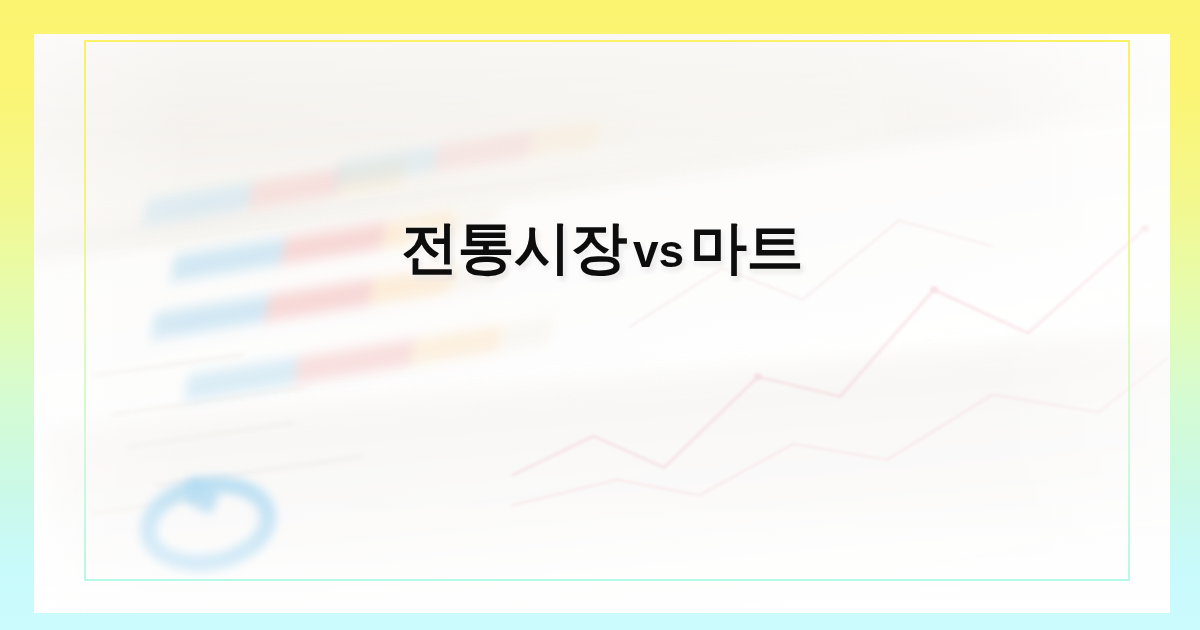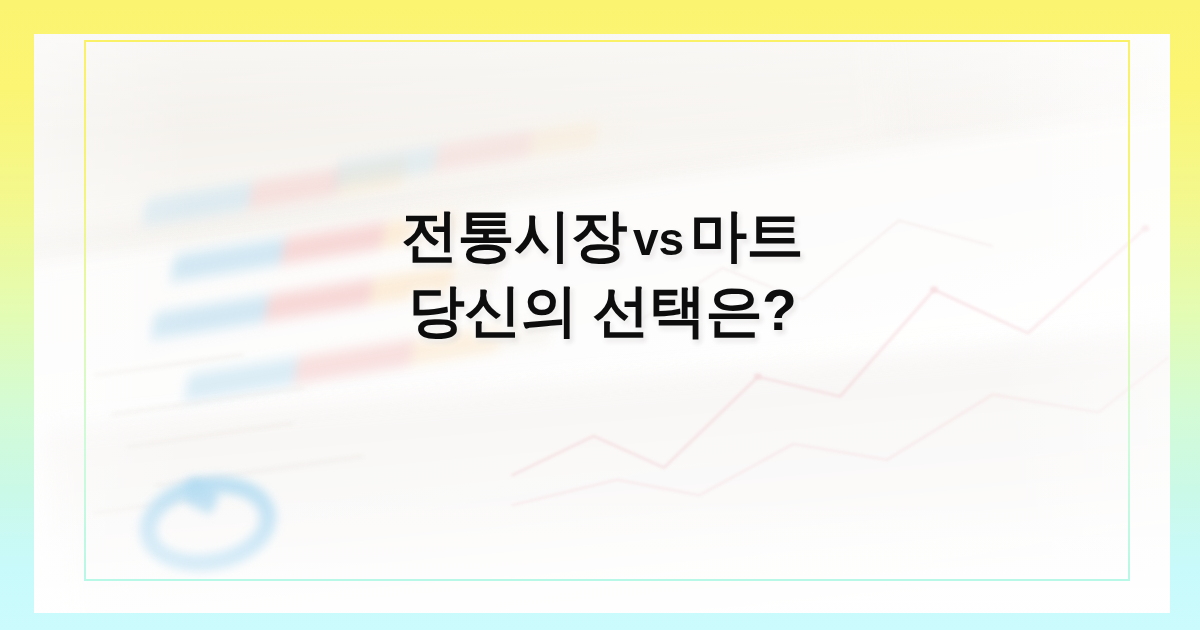--- a/index.html
+++ b/index.html
@@ -178,21 +178,21 @@
         #cdfbdc 76%,
         #b8f8e6 100%) 1;
     pointer-events: none;
   }
 
   
   #headline {
     position: absolute;
     left: 0;
     right: 0;
-    top: 166px;
+    top: 178px;
     text-align: center;
     z-index: 5;
   }
   .headline-line {
     display: block;
     color: #0d0d0d;
     font-family: "Liberation Sans", "DejaVu Sans", sans-serif;
     font-weight: 700;
     font-size: 57px;
     line-height: 71px;
@@ -274,17 +274,16 @@
       <circle cx="380" cy="212" r="3.4" fill="#f0c5cc"></circle>
       <circle cx="560" cy="150" r="3.4" fill="#f0c5cc"></circle>
     </svg>
 
     <div class="bg-layer" id="bg-vignette"></div>
 
     <div id="inner-frame"></div>
 
     <div id="headline">
       <span class="headline-line"><span>전통시장</span><span class="vs-token">vs</span><span>마트</span></span>
-      <span class="headline-line">당신의 선택은?</span>
     </div>
 
   </div>
 </div>
 
 </body></html>

